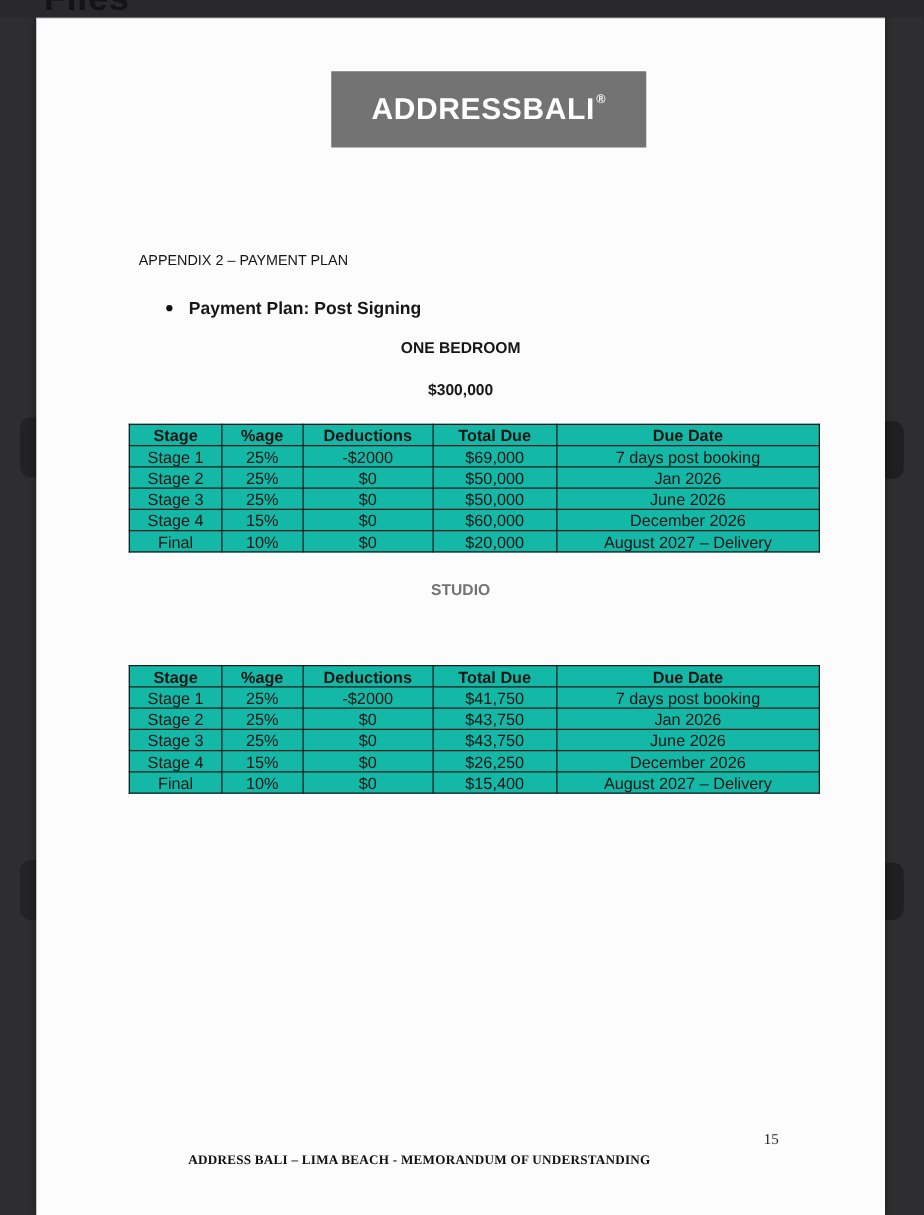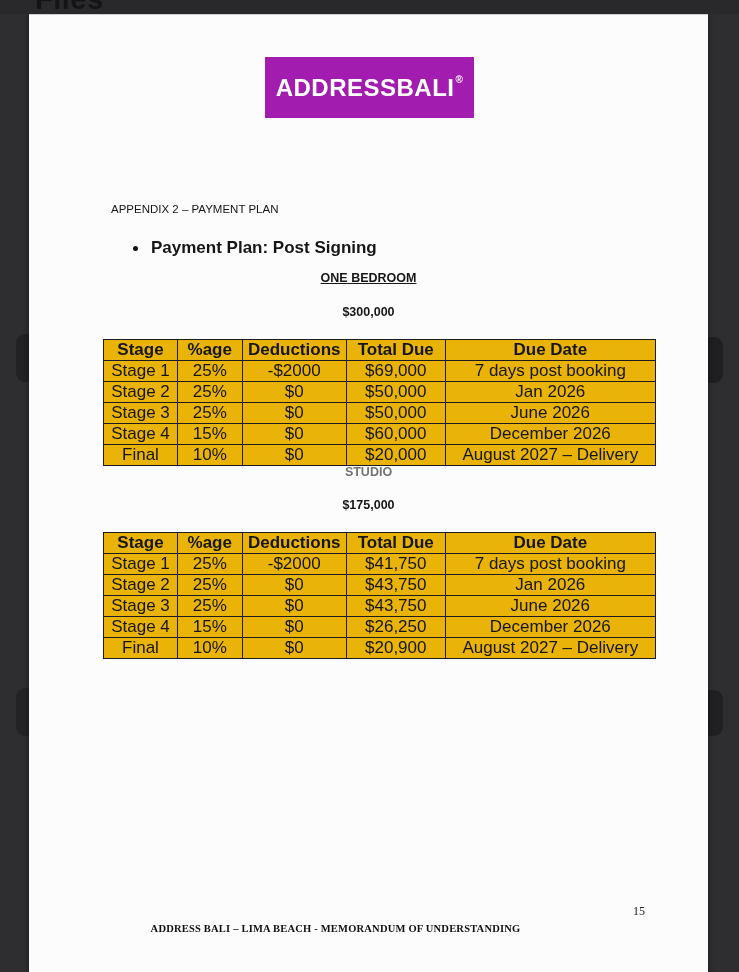--- a/index.html
+++ b/index.html
@@ -16,42 +16,42 @@
   .edge-blob.l2{left:16px;top:688px;height:48px;background:#232325;}
   .edge-blob.r1{left:701px;top:337px;height:46px;background:#1f1f21;}
   .edge-blob.r2{left:701px;top:690px;height:46px;background:#202022;}
   
   .page{
     position:absolute;left:29px;top:14px;width:679px;height:958px;z-index:2;
     background:#fcfcfc;border-top:1px solid #cdcdcd;
     box-shadow:0 0 5px rgba(0,0,0,.45);color:#161616;
   }
   .logo{
-    position:absolute;left:236px;top:42px;width:209px;height:61px;background:#a21caf;
+    position:absolute;left:236px;top:42px;width:252px;height:61px;background:#737373;
     color:#ffffff;display:flex;align-items:center;justify-content:center;
     font-weight:700;font-size:24px;letter-spacing:.5px;
   }
   .logo .reg{font-size:10px;position:relative;top:-8px;margin-left:1px;}
   .appendix{position:absolute;left:82px;top:188px;font-size:11.5px;font-weight:400;}
-  .bullet{position:absolute;left:104px;top:223px;display:flex;align-items:center;font-size:17px;font-weight:700;}
+  .bullet{position:absolute;left:104px;top:223px;display:flex;align-items:center;font-size:14px;font-weight:700;}
   .bullet .dot{width:5px;height:5px;border-radius:50%;background:#111;margin-right:13px;}
   .sec-title,.sec-price{position:absolute;left:0;width:679px;text-align:center;font-weight:700;font-size:12.5px;}
-  .t-one{top:256px;text-decoration:underline;}
+  .t-one{top:256px;}
   .p-one{top:290px;}
   .t-studio{top:450px;color:#737373;}
   .p-studio{top:483px;}
   table.plan{
     position:absolute;left:74px;width:553px;height:85px;
-    border-collapse:collapse;table-layout:fixed;font-size:17px;background:#eab308;
+    border-collapse:collapse;table-layout:fixed;font-size:13px;background:#14b8a6;
   }
   table.plan th,table.plan td{border:1px solid #1c1c1c;text-align:center;padding:0;height:16px;white-space:nowrap;overflow:hidden;}
   table.plan th{font-weight:700;}
   .tbl-one{top:324px;}
   .tbl-studio{top:517px;}
-  .page-num{position:absolute;left:582px;top:889px;font-family:"Liberation Serif",serif;font-size:12px;color:#222;margin-left:22px;}
+  .page-num{position:absolute;left:582px;top:889px;font-family:"Liberation Serif",serif;font-size:12px;color:#222;}
   .footer-text{
     position:absolute;left:0;top:908px;width:613px;text-align:center;
     font-family:"Liberation Serif",serif;font-weight:700;font-size:10.5px;letter-spacing:.2px;color:#101010;
   }
 </style>
 </head>
 <body>
 
 <div class="screen">
 
@@ -130,21 +130,20 @@
             <td>Final</td>
             <td>10%</td>
             <td>$0</td>
             <td>$20,000</td>
             <td>August 2027 – Delivery</td>
           </tr>
         </tbody>
       </table>
 
     <div class="sec-title t-studio">STUDIO</div>
-    <div class="sec-price p-studio">$175,000</div>
     <table class="plan tbl-studio">
         <colgroup>
           <col style="width: 13.4%;">
           <col style="width: 11.7%;">
           <col style="width: 18.9%;">
           <col style="width: 17.9%;">
           <col style="width: 38.1%;">
         </colgroup>
         <thead>
           <tr>
@@ -181,21 +180,21 @@
             <td>Stage 4</td>
             <td>15%</td>
             <td>$0</td>
             <td>$26,250</td>
             <td>December 2026</td>
           </tr>
           <tr>
             <td>Final</td>
             <td>10%</td>
             <td>$0</td>
-            <td>$20,900</td>
+            <td>$15,400</td>
             <td>August 2027 – Delivery</td>
           </tr>
         </tbody>
       </table>
 
     <div class="page-num">15</div>
     <div class="footer-text">ADDRESS BALI – LIMA BEACH - MEMORANDUM OF UNDERSTANDING</div>
 
   </div>
 </div>

